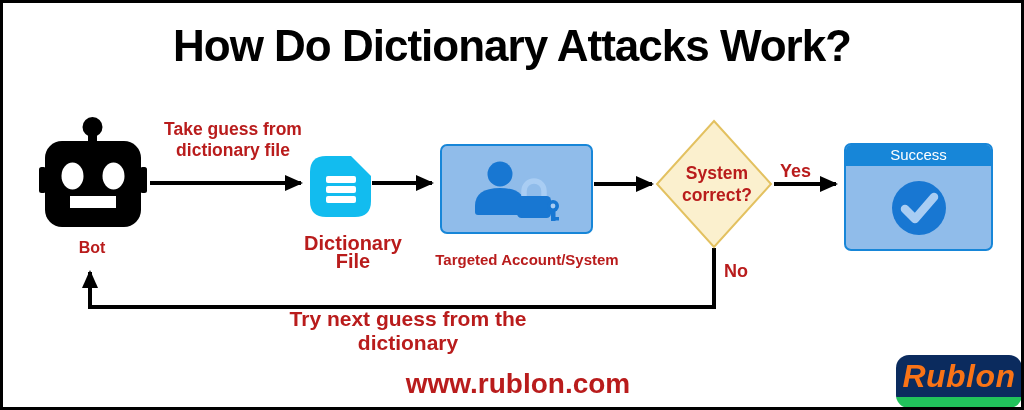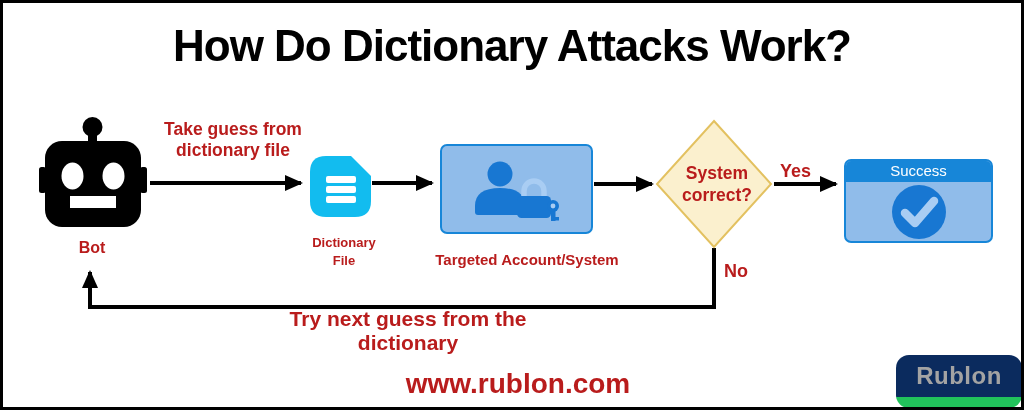--- a/index.html
+++ b/index.html
@@ -29,21 +29,21 @@
     width: 1024px; height: 410px;
   }
   .lbl {
     position: absolute;
     color: #b91c1c;
     font-weight: bold;
     text-align: center;
   }
   .lbl-take-guess { left: 135px; top: 116px; width: 190px; font-size: 17.5px; line-height: 21px; }
   .lbl-bot { left: 39px; top: 236px; width: 100px; font-size: 16px; }
-  .lbl-dictionary { left: 291px; top: 231px; width: 100px; font-size: 13px; line-height: 18px; }
+  .lbl-dictionary { left: 300px; top: 231px; width: 100px; font-size: 20px; line-height: 18px; }
   .lbl-targeted { left: 414px; top: 248px; width: 220px; font-size: 15px; }
   .lbl-decision { left: 660px; top: 159px; width: 108px; font-size: 17.5px; line-height: 22px; }
   .lbl-yes { left: 777px; top: 158px; width: 40px; font-size: 18px; text-align: left; }
   .lbl-no { left: 721px; top: 258px; width: 40px; font-size: 18px; text-align: left; }
   .lbl-loop { left: 270px; top: 304px; width: 270px; font-size: 21px; }
   .website { left: 315px; top: 365px; width: 400px; font-size: 28px; }
 
   .icon-svg { position: absolute; }
   .bot-svg { left: 36px; top: 112px; }
   .dict-svg { left: 306px; top: 152px; }
@@ -51,21 +51,21 @@
   .flow-box {
     position: absolute;
     border: 2px solid var(--box-header-blue, #1786D8);
     border-radius: 7px;
     overflow: hidden;
     background: var(--box-body-blue, #90BCEA);
     display: flex;
     flex-direction: column;
   }
   .login-box { left: 437px; top: 141px; width: 153px; height: 90px; }
-  .success-box { left: 841px; top: 156px; width: 149px; height: 84px; }
+  .success-box { left: 841px; top: 140px; width: 149px; height: 108px; }
   .box-header {
     height: 21px;
     background: var(--box-header-blue, #1786D8);
     color: #fff;
     font-size: 15px;
     line-height: 20px;
     text-align: center;
     flex: 0 0 auto;
   }
   .box-body {
@@ -83,24 +83,25 @@
     overflow: hidden;
     display: flex;
     flex-direction: column;
   }
   .logo-top {
     flex: 1;
     background: var(--logo-navy, #0B2B5E);
     display: flex;
     align-items: center;
     justify-content: center;
-    color: #a3a3a3;
+    color: #f97316;
     font-weight: bold;
-    font-size: 24px;
+    font-size: 32px;
     letter-spacing: 0.5px;
+    font-style: italic;
   }
   .logo-bottom { height: 11px; background: var(--logo-green, #21C35B); }
 </style>
 </head>
 <body>
 
 <div class="canvas">
 
   <div class="title">How Do Dictionary Attacks Work?</div>
 

